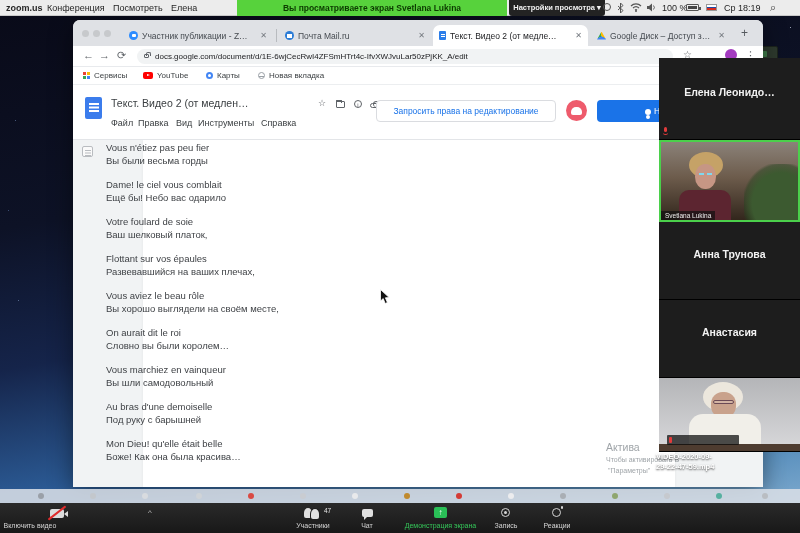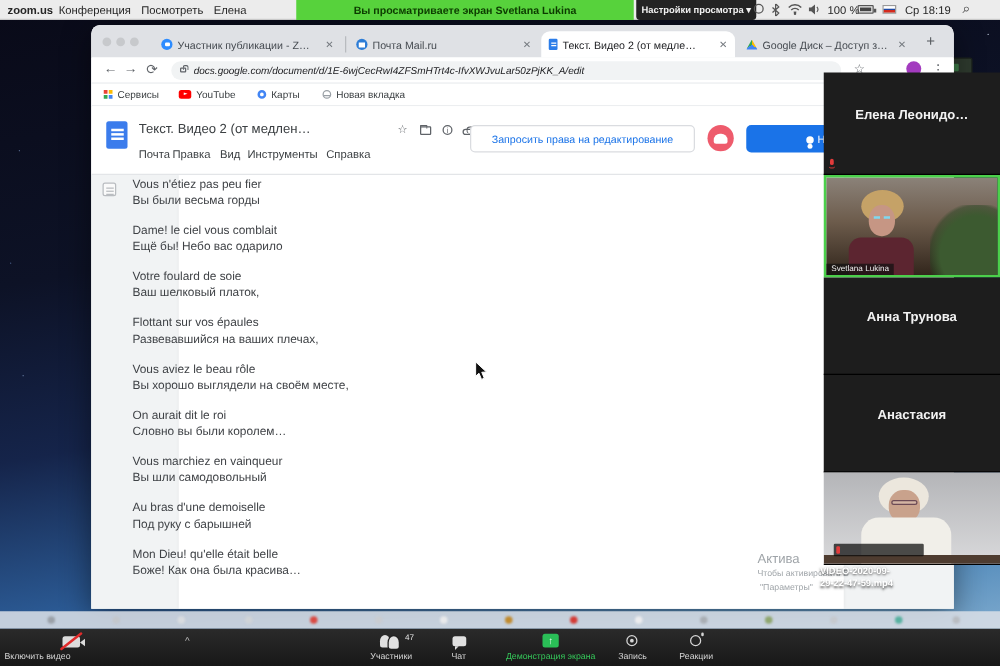--- a/index.html
+++ b/index.html
@@ -49,21 +49,21 @@
   .f-mail{border-radius:50%;background:#2c7cd6;position:relative;}
   .f-mail:after{content:"";position:absolute;left:2px;top:3px;width:5px;height:3.5px;background:#fff;}
   .f-docs{width:7px;height:9px;background:#2b7de9;border-radius:1px;position:relative;}
   .f-docs:after{content:"";position:absolute;left:1.5px;top:2.5px;width:4px;height:1px;background:#fff;box-shadow:0 2px #fff;}
   .f-drive{width:9px;height:8px;clip-path:polygon(50% 0,100% 100%,0 100%);
     background:conic-gradient(#fbbc04 0 120deg,#4285f4 0 240deg,#34a853 0);}
 
   .navrow{position:absolute;left:0;top:26px;width:100%;height:21px;background:#fff;border-bottom:1px solid #e8eaed;}
   .nav{position:absolute;top:3px;color:#5f6368;font-size:11px;}
   .urlpill{position:absolute;left:64px;top:3px;width:536px;height:15px;background:#f1f3f4;border-radius:8px;
-    font-size:8px;color:#202124;line-height:15px;padding-left:18px;white-space:nowrap;overflow:hidden;font-style:italic;}
+    font-size:8px;color:#202124;line-height:15px;padding-left:18px;white-space:nowrap;overflow:hidden;}
   .lock{position:absolute;left:7px;top:5px;width:5px;height:4px;border:1px solid #5f6368;border-radius:1px;}
   .lock:before{content:"";position:absolute;left:0.5px;top:-3px;width:3px;height:3px;border:1px solid #5f6368;border-bottom:none;border-radius:2px 2px 0 0;}
   .profile{position:absolute;left:652px;top:3px;width:12px;height:12px;border-radius:50%;background:#a33bbf;}
 
   .bmrow{position:absolute;left:0;top:47px;width:100%;height:18px;background:#fff;border-bottom:1px solid #eceef0;}
   .bm{position:absolute;top:4px;display:flex;align-items:center;font-size:8px;color:#3c4043;white-space:nowrap;}
   .bm .bi{margin-right:4px;}
   .bi-grid{width:7px;height:7px;display:grid;grid-template-columns:1fr 1fr;gap:1px;}
   .bi-grid i{background:#ea4335;}
   .bi-grid i:nth-child(2){background:#fbbc04;}
@@ -276,21 +276,21 @@
       </div>
     </div>
 
     <div class="dhead">
       <span class="docicon"></span>
       <span class="dtitle">Текст. Видео 2 (от медлен…</span>
       <span class="dico" style="left:245px">☆</span>
       <span class="dico ic-folder" style="left:263px"></span>
       <span class="dico ic-info" style="left:281px">i</span>
       <span class="dico ic-cloud" style="left:297px"></span>
-      <span class="dmenu" style="left:38px">Почта</span>
+      <span class="dmenu" style="left:38px">Файл</span>
       <span class="dmenu" style="left:65px">Правка</span>
       <span class="dmenu" style="left:103px">Вид</span>
       <span class="dmenu" style="left:125px">Инструменты</span>
       <span class="dmenu" style="left:188px">Справка</span>
       <div class="reqbtn">Запросить права на редактирование</div>
       <span class="avatar"></span>
       <div class="sharebtn">
         <span class="pers"></span><span>Настройки Доступа</span>
       </div>
       <span class="reddot"></span>

